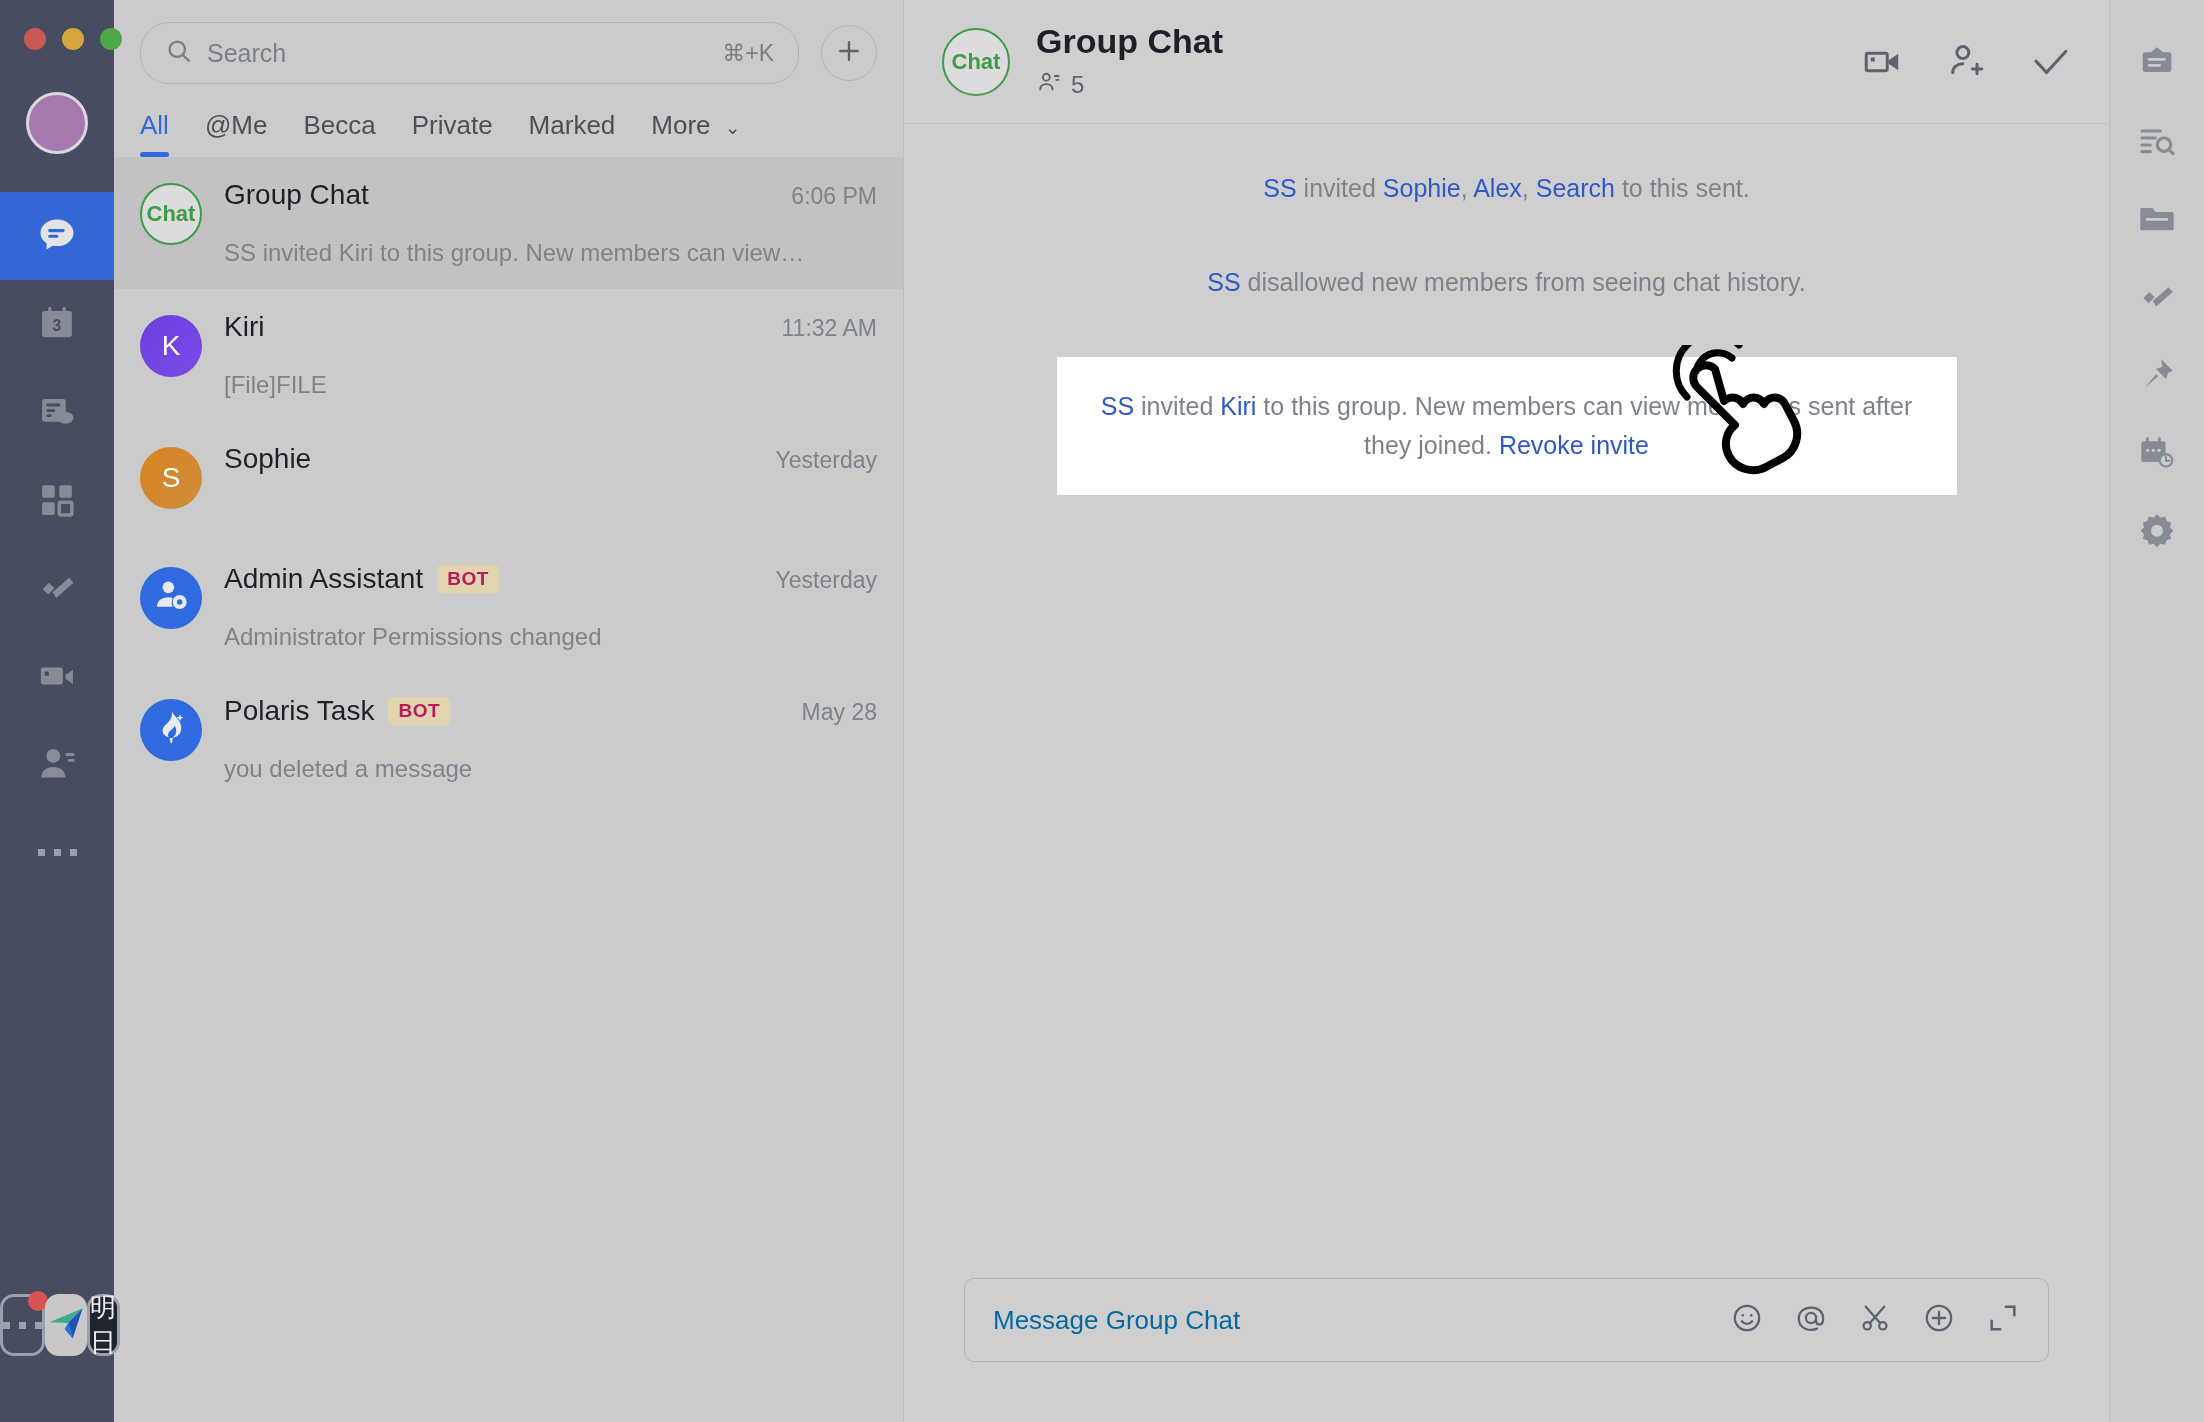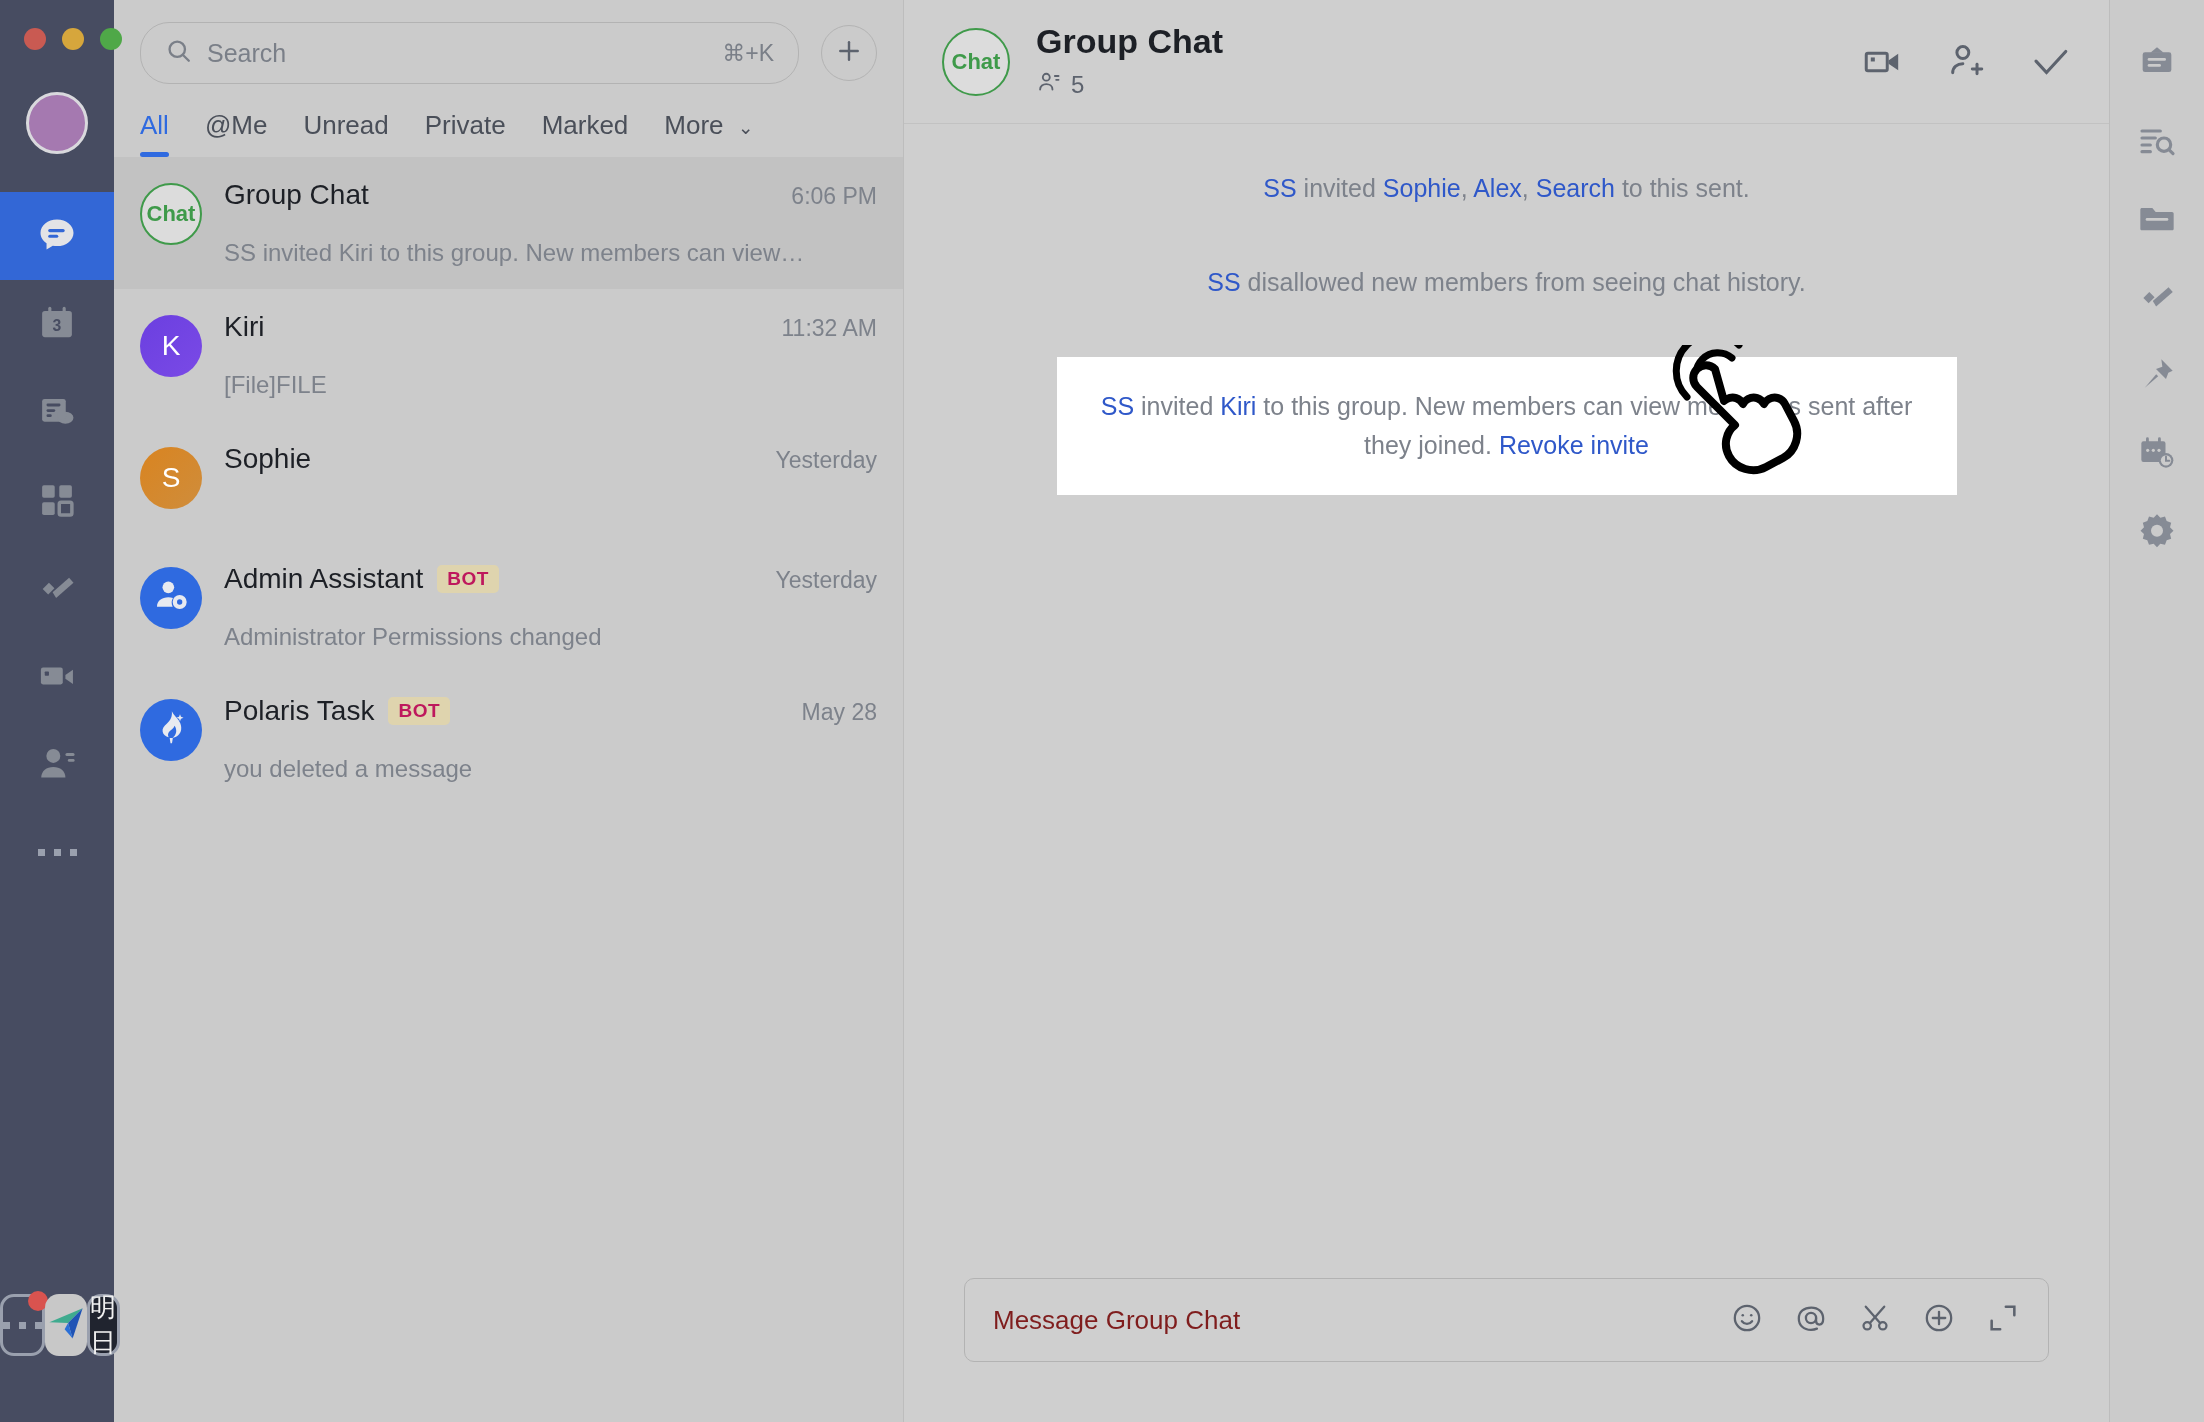--- a/index.html
+++ b/index.html
@@ -227,21 +227,21 @@
 
   .composer-wrap { padding: 0 60px 60px 60px; }
   .composer {
     height: 84px;
     border: 1px solid #b3b3b3;
     border-radius: 10px;
     display: flex; align-items: center;
     padding: 0 28px;
     gap: 18px;
   }
-  .composer-ph { flex: 1; font-size: 26px; color: #7f1d1d; }
+  .composer-ph { flex: 1; font-size: 26px; color: #0369a1; }
   .composer-icons { display: flex; align-items: center; gap: 30px; color: #5d636e; }
 
   
   .right-rail {
     width: 94px; flex: 0 0 94px;
     background: #cbcbcb;
     display: flex; flex-direction: column; align-items: center;
     padding-top: 24px;
   }
   .right-item {
@@ -405,21 +405,21 @@
     </div>
 
     <div class="tabs">
       <div class="tab active">
         <span>All</span>
       </div>
       <div class="tab">
         <span>@Me</span>
       </div>
       <div class="tab">
-        <span>Unread</span>
+        <span>Becca</span>
       </div>
       <div class="tab">
         <span>Private</span>
       </div>
       <div class="tab">
         <span>Marked</span>
       </div>
       <div class="tab">
         <span>More</span>
         <span class="chev">⌄</span>

